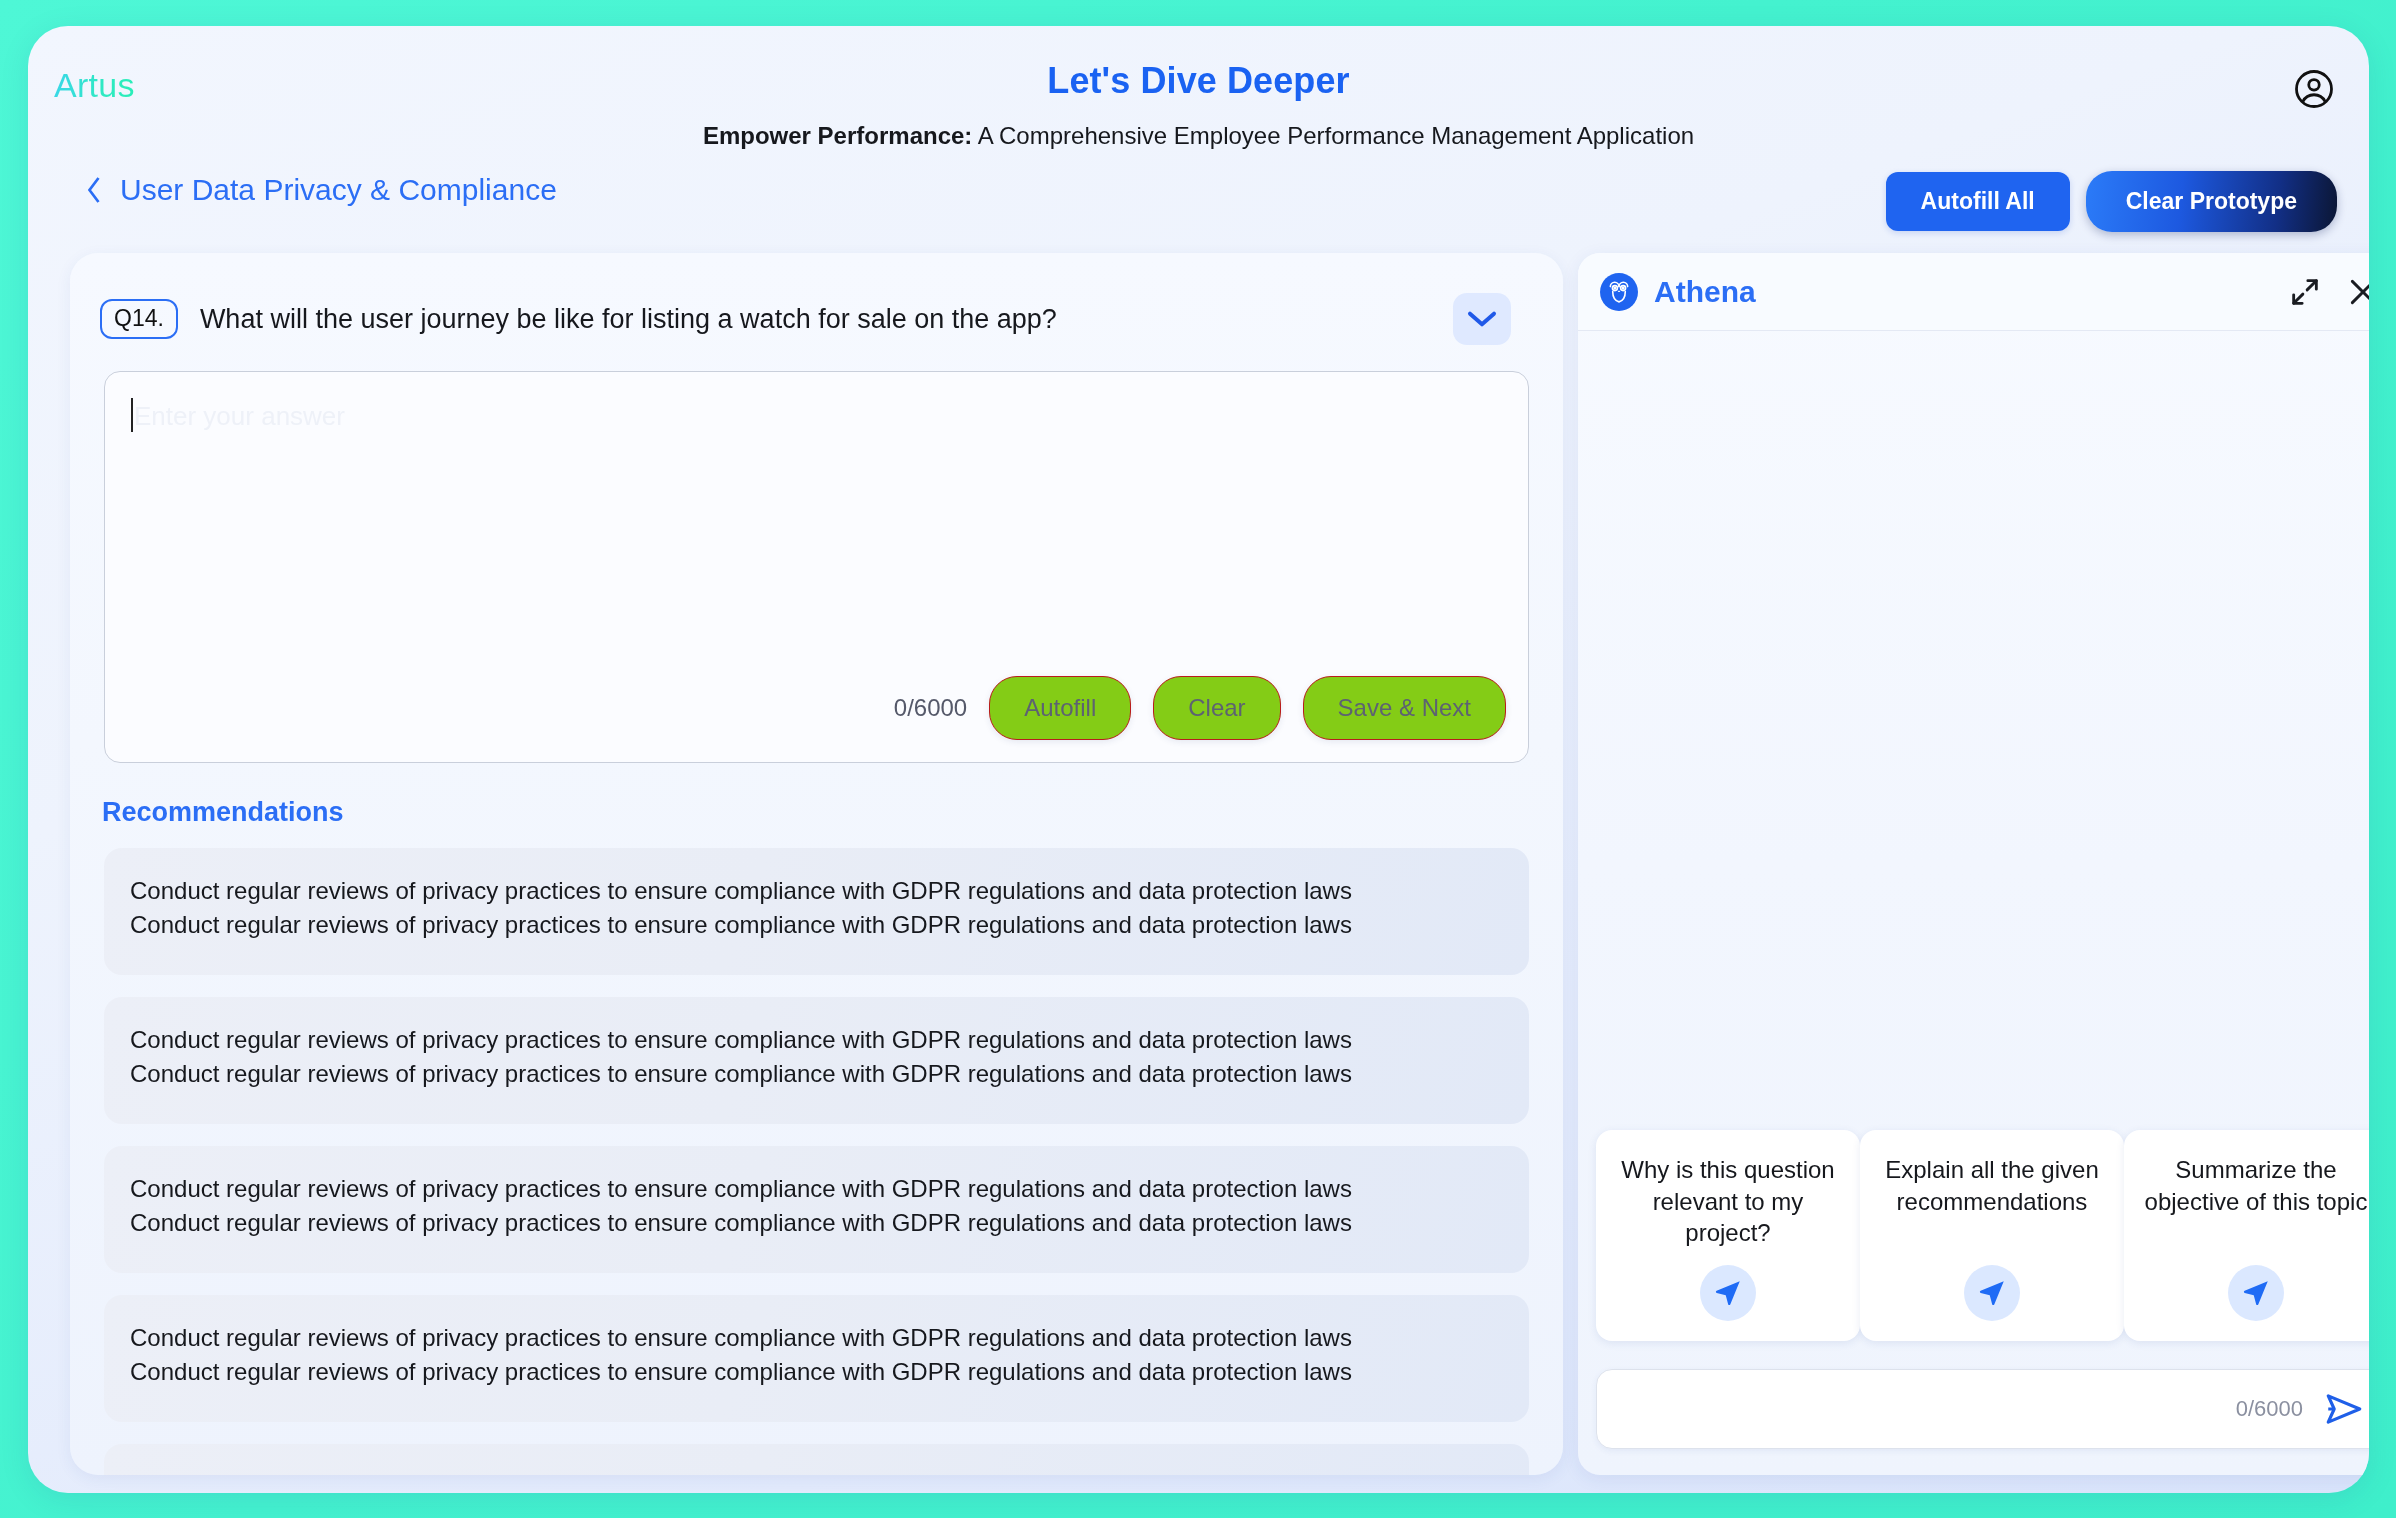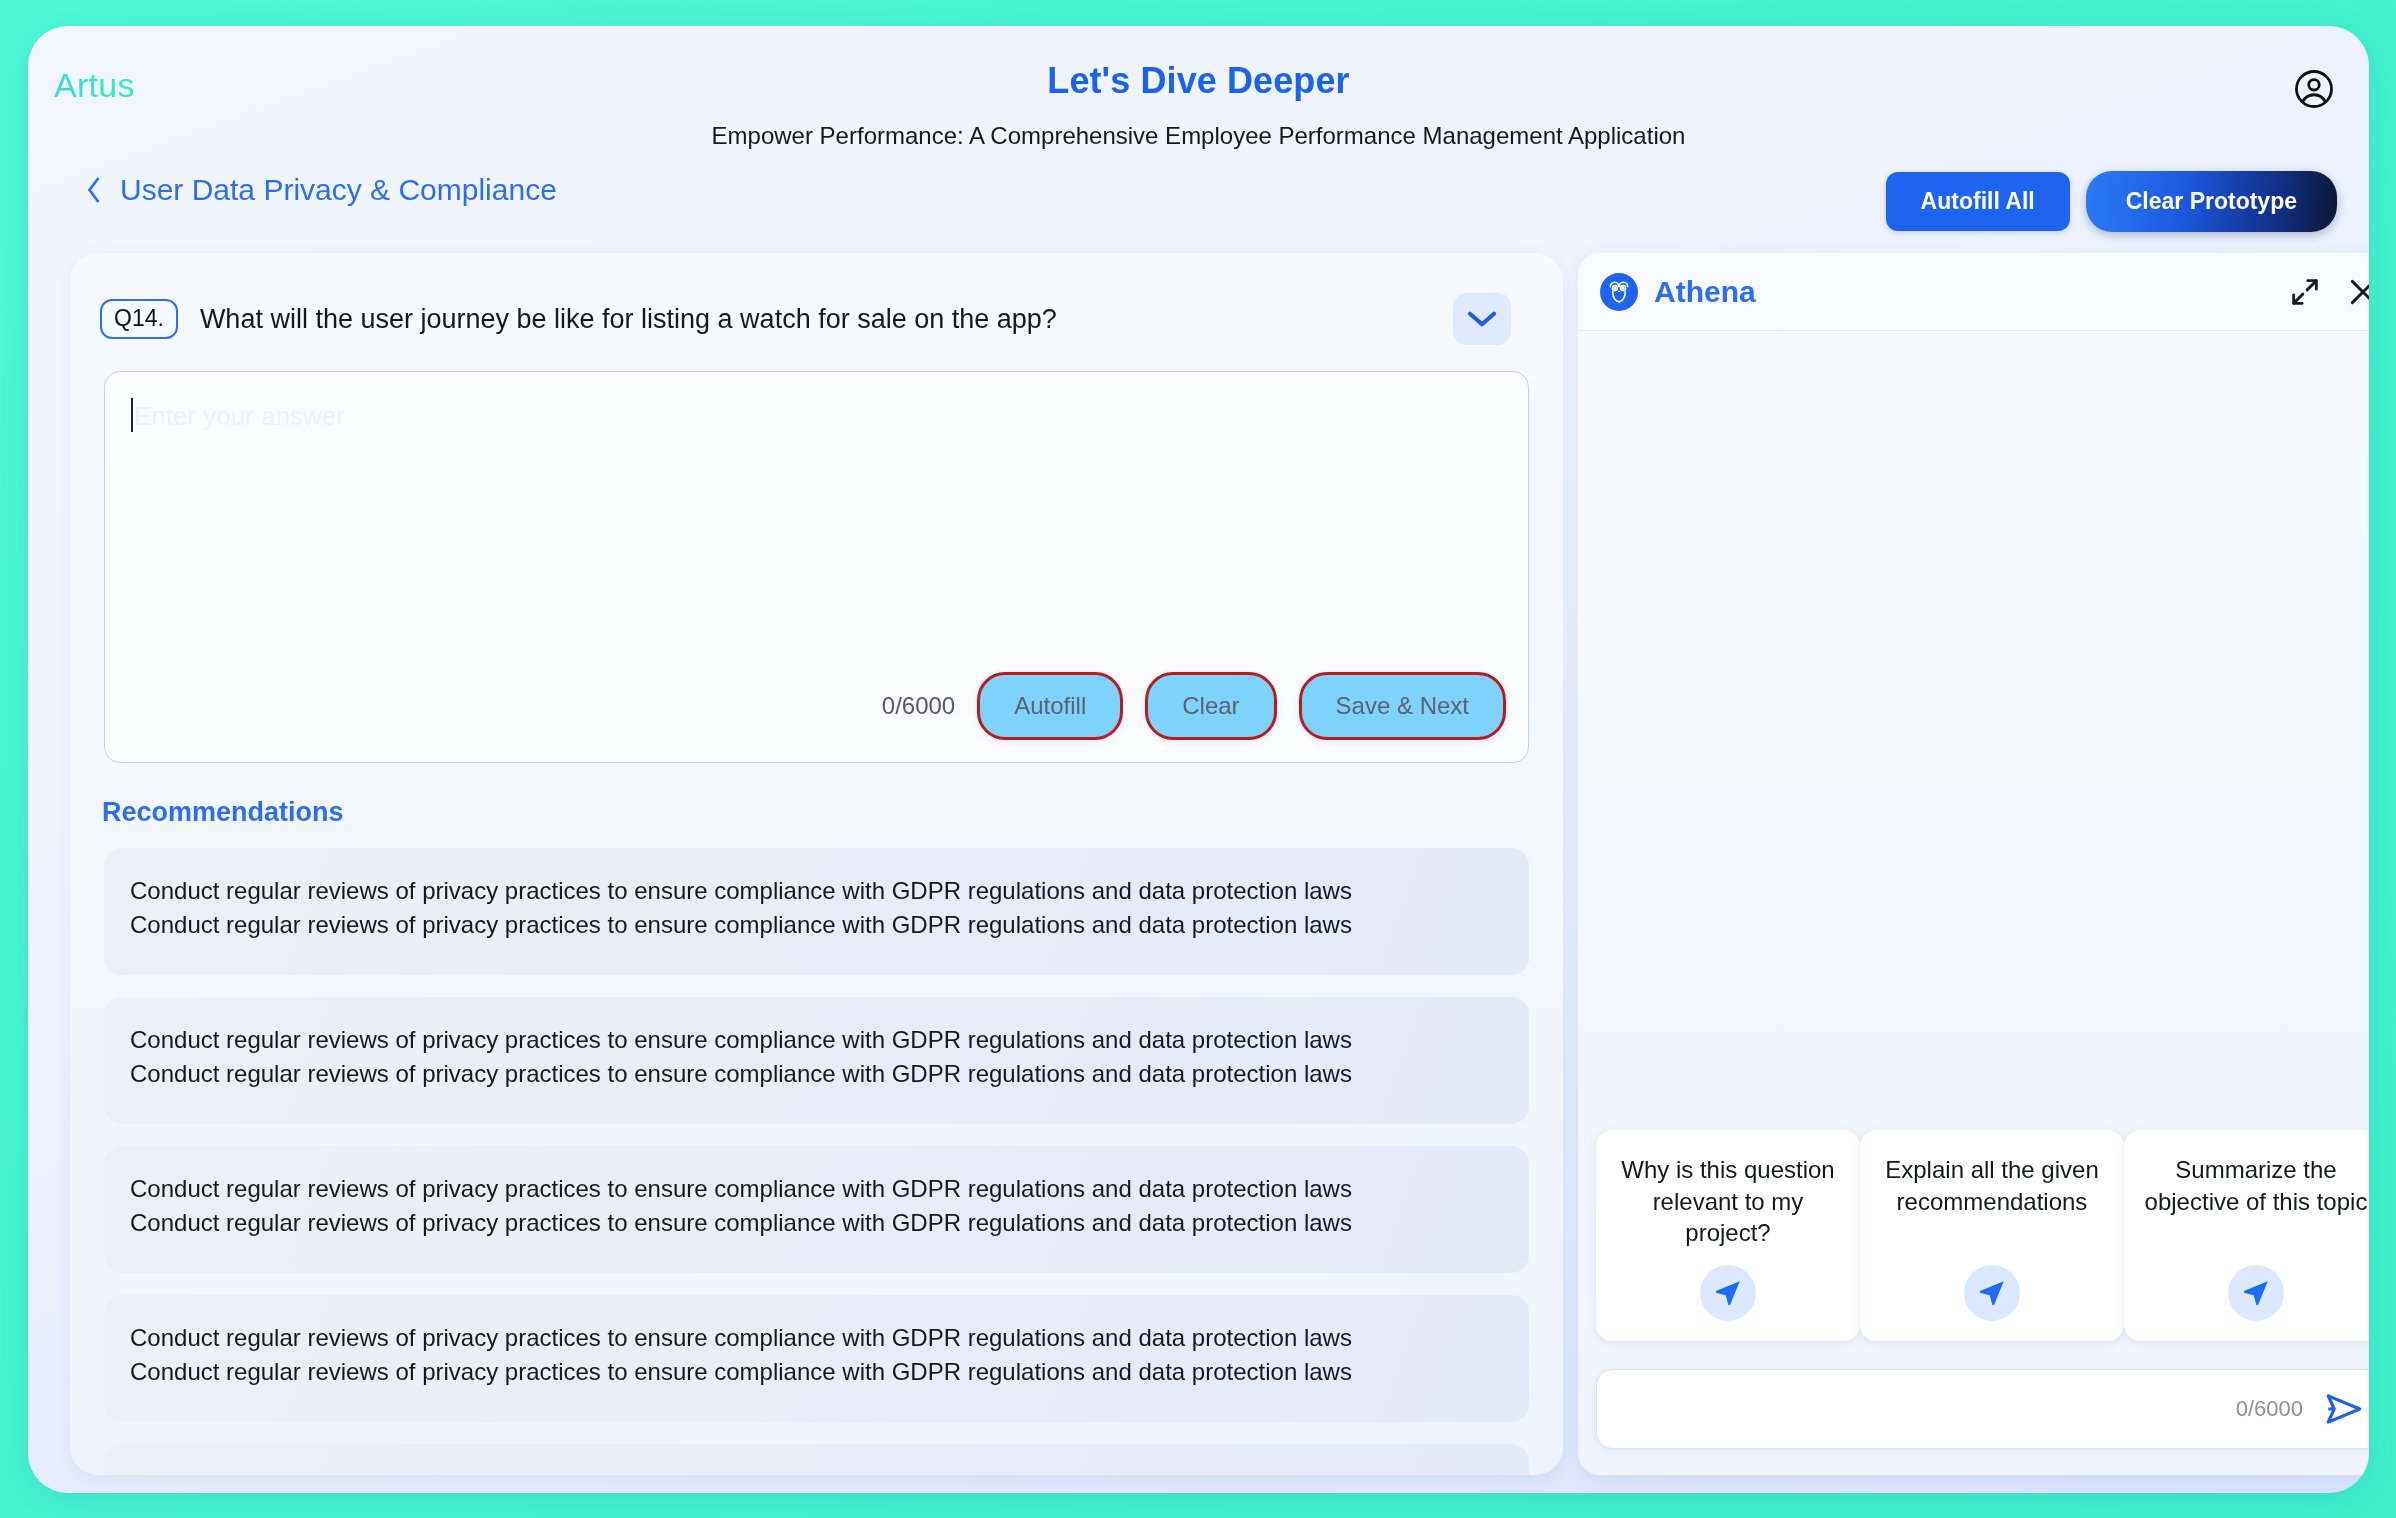--- a/index.html
+++ b/index.html
@@ -57,21 +57,21 @@
     font-weight: 700;
     color: #1a62f2;
     letter-spacing: 0.1px;
   }
   .page-subtitle {
     margin-top: 20px;
     font-size: 24px;
     color: #16181d;
     font-weight: 400;
   }
-  .page-subtitle b { font-weight: 400; }
+  .page-subtitle b { font-weight: 700; }
 
   .account-icon {
     position: absolute;
     right: 34px;
     top: 42px;
     width: 42px; height: 42px;
     color: #111;
     cursor: pointer;
   }
 
@@ -208,24 +208,24 @@
     bottom: 22px;
     display: flex;
     align-items: center;
     gap: 22px;
   }
   .char-count {
     font-size: 24px;
     color: #55596a;
   }
   .pill-btn {
-    background: #7dd3fc;
+    background: #84cc16;
     color: #5d6272;
     font-size: 24px;
-    border: 3px solid #b91c1c;
+    border: 1px solid #b91c1c;
     border-radius: 28px;
     padding: 17px 34px;
     cursor: pointer;
     font-family: inherit;
     box-shadow: 0 2px 6px rgba(35,60,120,.10);
   }
 
   
   .rec-title {
     margin: 34px 0 0 32px;

